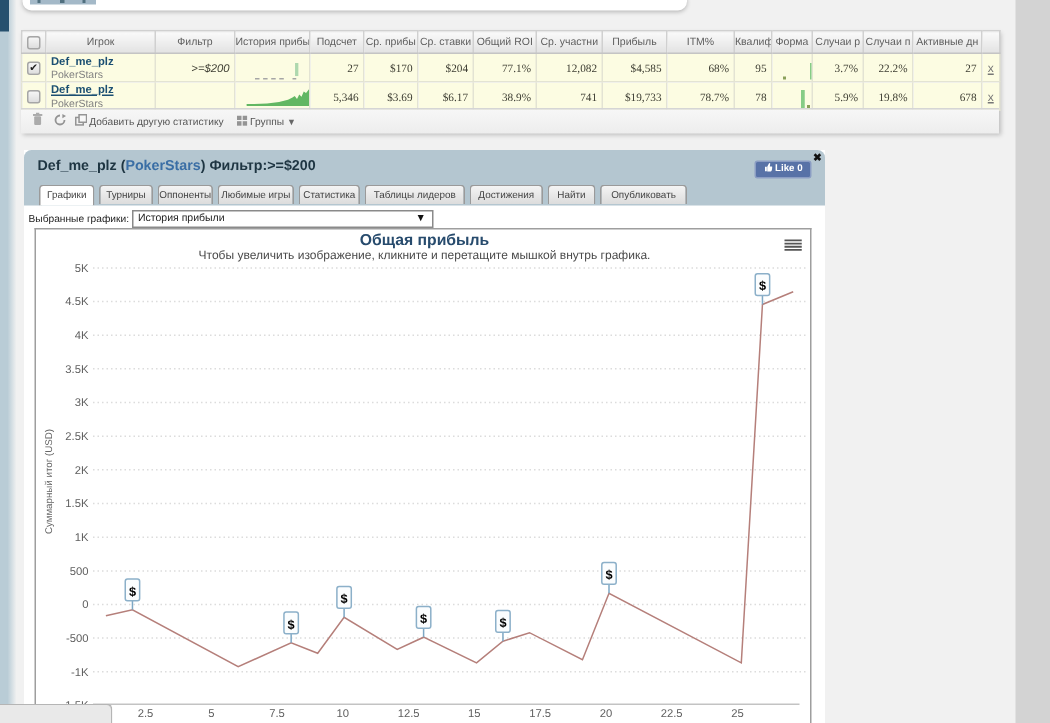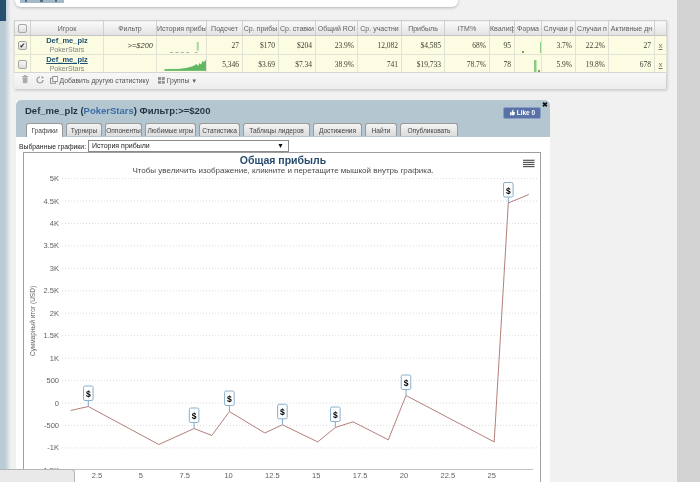--- a/index.html
+++ b/index.html
@@ -68,21 +68,21 @@
 <td class="dc">
 <svg width="48" height="17" style="display:block;margin-left:-2px;">
 <line x1="12" y1="15.5" x2="33" y2="15.5" stroke="#a6a6a6" stroke-width="0.9" stroke-dasharray="3,2.4"></line>
 <line x1="37" y1="15.5" x2="39.5" y2="15.5" stroke="#a6a6a6" stroke-width="0.9"></line>
 <rect x="38.7" y="5" width="2.2" height="8.7" fill="#aed8ae"></rect>
 </svg>
 </td>
 <td class="dc num">27</td>
         <td class="dc num">$170</td>
         <td class="dc num">$204</td>
-        <td class="dc num">23.9%</td>
+        <td class="dc num">77.1%</td>
 <td class="dc num">12,082</td>
         <td class="dc num">$4,585</td>
         <td class="dc num">68%</td>
         <td class="dc num">95</td>
 <td class="dc">
 <svg width="26" height="17" style="display:block;">
 <rect x="4" y="14" width="2" height="2" fill="#8aa05a"></rect>
 <rect x="22" y="5" width="2.5" height="11" fill="#86cc86"></rect>
 </svg>
 </td>
@@ -96,21 +96,21 @@
 <td class="dc"><span class="pn" style="text-decoration:underline;">Def_me_plz</span><br><span class="ps">PokerStars</span></td>
 <td class="dc"></td>
 <td class="dc">
 <svg width="50" height="18" style="display:block;margin-left:-2px;">
 <polygon points="6.5,14.5 20,14 28,13 34,11.5 37,10 38.5,9 40,11 41.5,8 43,9.5 44.5,6 46,7 48,4.5 49,5 49,15.4 6.5,15.4" fill="#62b763"></polygon>
 <line x1="6.5" y1="15" x2="49" y2="15" stroke="#62b763" stroke-width="1.4"></line>
 </svg>
 </td>
 <td class="dc num">5,346</td>
         <td class="dc num">$3.69</td>
-        <td class="dc num">$7.34</td>
+        <td class="dc num">$6.17</td>
         <td class="dc num">38.9%</td>
 <td class="dc num">741</td>
         <td class="dc num">$19,733</td>
         <td class="dc num">78.7%</td>
         <td class="dc num">78</td>
 <td class="dc">
 <svg width="26" height="18" style="display:block;">
 <rect x="16" y="5" width="2.5" height="12" fill="#86cc86"></rect>
 <rect x="20" y="15" width="2" height="2" fill="#8aa05a"></rect>
 </svg>
@@ -266,21 +266,21 @@
         <text x="484.3" y="40.5" text-anchor="middle" font-size="8.5" font-weight="bold" fill="#000">$</text>
       </g>
 </svg>
 </div>
 
 <div class="abs" style="left:0;top:469px;width:74px;height:13px;background:#e9e9e9;border-top:1px solid #b5b5b5;border-right:1px solid #b5b5b5;border-top-right-radius:4px;"></div>
 
 <style>
 .hc{background:linear-gradient(#fafafa,#e2e2e2);border:1px solid #d0d0d0;border-bottom:1px solid #c4c4c4;font-size:7px;font-weight:normal;color:#5f5f5f;text-align:center;padding:0;overflow:hidden;white-space:nowrap;}
 .drow{background:#fcfce2;}
-.dc{border:1px solid #e3e3d3;font-size:7.5px;color:#3d3d32;padding:0 3px;overflow:hidden;white-space:nowrap;vertical-align:middle;text-align:center;}
+.dc{border:1px solid #e3e3d3;font-size:7.5px;color:#3d3d32;padding:0 3px;overflow:hidden;white-space:nowrap;vertical-align:middle;}
 .num{text-align:right;font-family:Liberation Serif, serif;}
 .pn{font-weight:bold;color:#1b4f72;font-size:7.5px;line-height:7.5px;}
 .ps{color:#828282;font-size:7px;line-height:7px;}
 .cb{display:inline-block;width:7px;height:7px;background:linear-gradient(#f6f6f6,#dedede);border:1px solid #a6a6a6;border-radius:2px;font-size:7px;line-height:7px;color:#222;text-align:center;vertical-align:middle;}
 .ck{color:#222;}
 .xic{font-size:8px;color:#777;text-decoration:underline;}
 #tabs .tab{position:absolute;top:123px;height:13px;background:linear-gradient(#f4f4f4,#dcdcdc);border:1px solid #9a9a9a;border-bottom:none;border-radius:3px 3px 0 0;font-size:6.6px;color:#444;text-align:center;line-height:13px;box-sizing:border-box;}
 #tabs .act{background:#fff;height:14px;top:122.5px;z-index:3;}
 </style>
 

